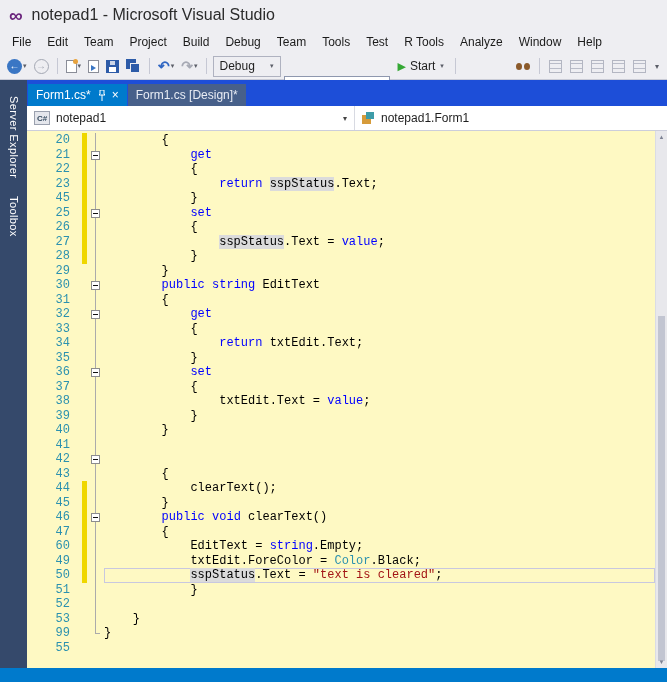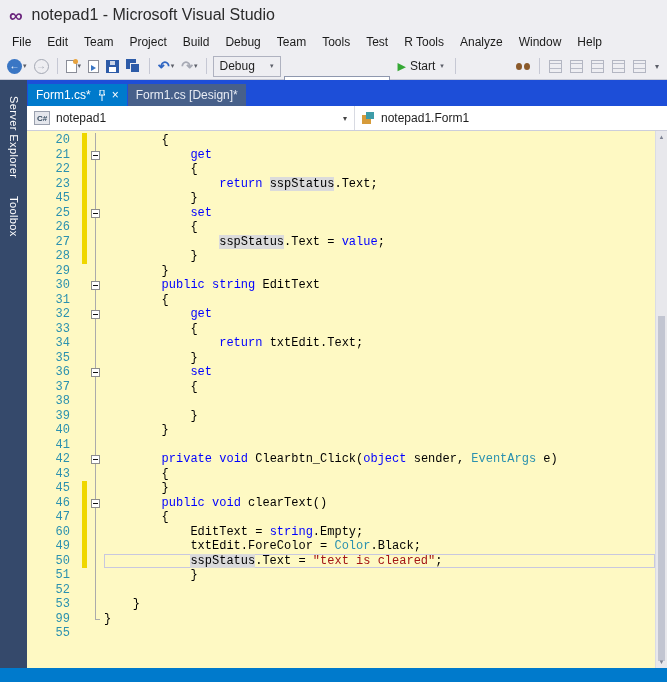--- a/index.html
+++ b/index.html
@@ -362,20 +362,21 @@
             <div class="cl">
               <div class="ln">37</div>
               <div class="chg"></div>
               <div class="fold vline"></div>
               <div class="ct"><span class="ind" style="width: 12ch;"></span><span class="pl">{</span></div>
             </div>
             <div class="cl">
               <div class="ln">38</div>
               <div class="chg"></div>
               <div class="fold vline"></div>
+              <div class="ct"><span class="ind" style="width: 16ch;"></span><span class="pl">txtEdit.Text = </span><span class="kw">value</span><span class="pl">;</span></div>
             </div>
             <div class="cl">
               <div class="ln">39</div>
               <div class="chg"></div>
               <div class="fold vline"></div>
               <div class="ct"><span class="ind" style="width: 12ch;"></span><span class="pl">}</span></div>
             </div>
             <div class="cl">
               <div class="ln">40</div>
               <div class="chg"></div>
@@ -387,27 +388,32 @@
               <div class="chg"></div>
               <div class="fold vline"></div>
               <div class="ct"><span class="ind" style="width: 0ch;"></span></div>
             </div>
             <div class="cl">
               <div class="ln">42</div>
               <div class="chg"></div>
               <div class="fold vline">
                 <div class="fbox"></div>
               </div>
-              <div class="ct"><span class="ind" style="width: 8ch;"></span><span class="kw">private</span><span class="pl"> </span><span class="kw">void</span><span class="pl"> Clearbtn_Click(</span><span class="kw">object</span><span class="pl"> sender, </span><span class="ty">EventArgs</span><span class="pl"> e)</span></div>
             </div>
             <div class="cl">
               <div class="ln">43</div>
               <div class="chg"></div>
               <div class="fold vline"></div>
               <div class="ct"><span class="ind" style="width: 8ch;"></span><span class="pl">{</span></div>
+            </div>
+            <div class="cl">
+              <div class="ln">44</div>
+              <div class="chg y"></div>
+              <div class="fold vline"></div>
+              <div class="ct"><span class="ind" style="width: 12ch;"></span><span class="pl">clearText();</span></div>
             </div>
             <div class="cl">
               <div class="ln">45</div>
               <div class="chg y"></div>
               <div class="fold vline"></div>
               <div class="ct"><span class="ind" style="width: 8ch;"></span><span class="pl">}</span></div>
             </div>
             <div class="cl">
               <div class="ln">46</div>
               <div class="chg y"></div>

